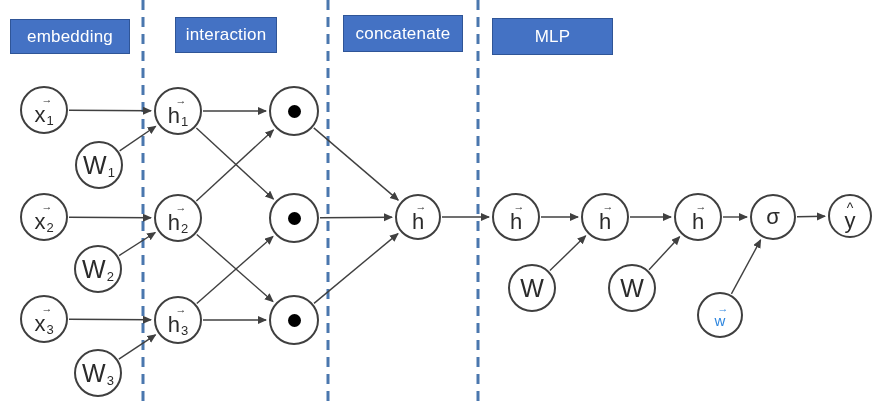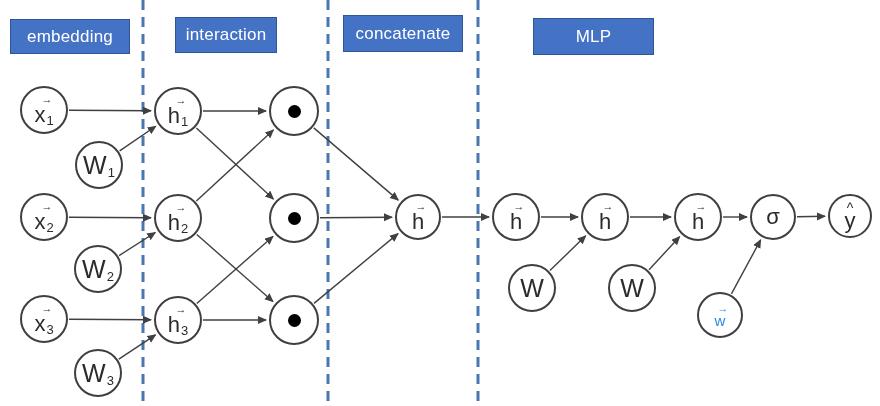--- a/index.html
+++ b/index.html
@@ -62,21 +62,21 @@
       <line x1="549.9214642646359" y1="270.56953475631303" x2="585.6448185941932" y2="235.8249024631819" stroke="#404040" stroke-width="1.4" marker-end="url(#arrowhead)"></line>
       <line x1="649.0211669236763" y1="269.6893507336209" x2="679.6171397224296" y2="236.7755012076894" stroke="#404040" stroke-width="1.4" marker-end="url(#arrowhead)"></line>
       <line x1="723" y1="217" x2="747" y2="217" stroke="#404040" stroke-width="1.4" marker-end="url(#arrowhead)"></line>
       <line x1="731.4169141039289" y1="293.8894795814146" x2="760.6316763874104" y2="239.86973045346753" stroke="#404040" stroke-width="1.4" marker-end="url(#arrowhead)"></line>
       <line x1="796.9979763059115" y1="216.68833797005308" x2="825.0021080146755" y2="216.32464794786137" stroke="#404040" stroke-width="1.4" marker-end="url(#arrowhead)"></line>
     </svg>
 
   <div class="section-box" style="left: 10px; top: 19px; width: 120px; height: 35px;">embedding</div>
   <div class="section-box" style="left: 343px; top: 15px; width: 120px; height: 37px;">concatenate</div>
   <div class="section-box" style="left: 175px; top: 17px; width: 102px; height: 36px;">interaction</div>
-  <div class="section-box" style="left: 492px; top: 18px; width: 121px; height: 37px; margin-left: 41px;">MLP</div>
+  <div class="section-box" style="left: 492px; top: 18px; width: 121px; height: 37px;">MLP</div>
 <div class="node" style="left: 20px; top: 86px; width: 48px; height: 48px;">
       <span class="vec-arrow">→</span>
       <span class="lrow">
         <span class="letter">x</span>
         <span class="sub">1</span>
       </span>
     </div>
     <div class="node" style="left: 20px; top: 193px; width: 48px; height: 48px;">
       <span class="vec-arrow">→</span>
       <span class="lrow">

